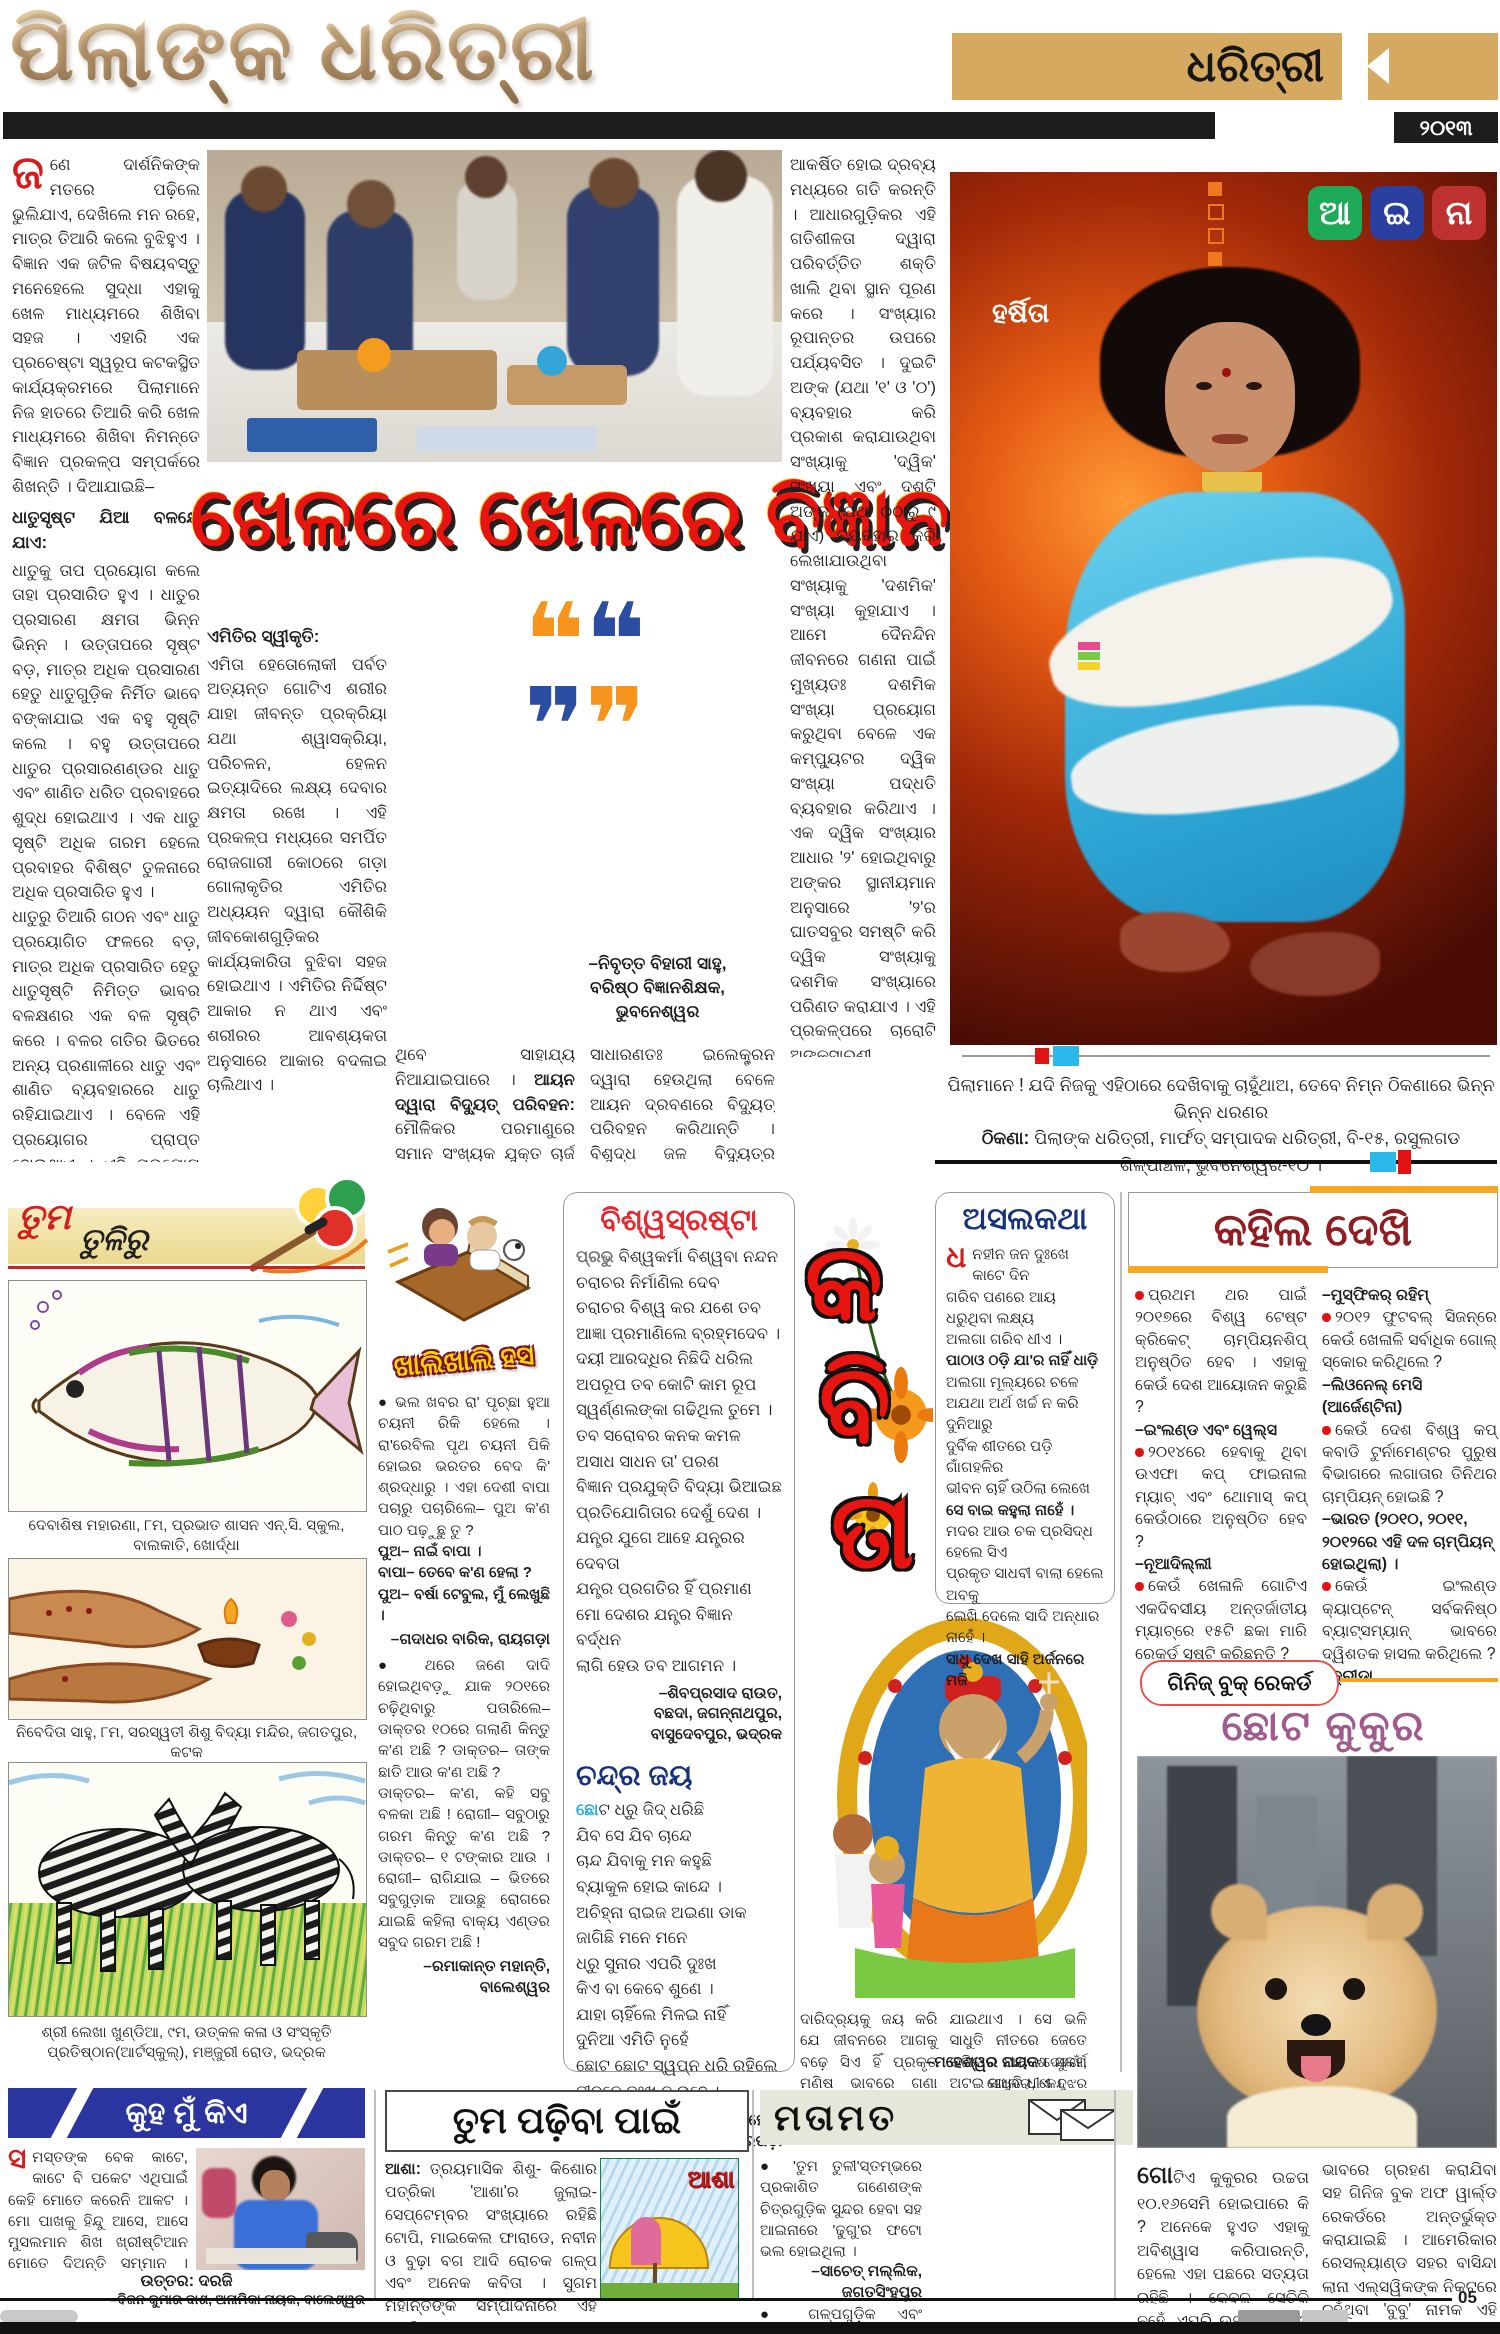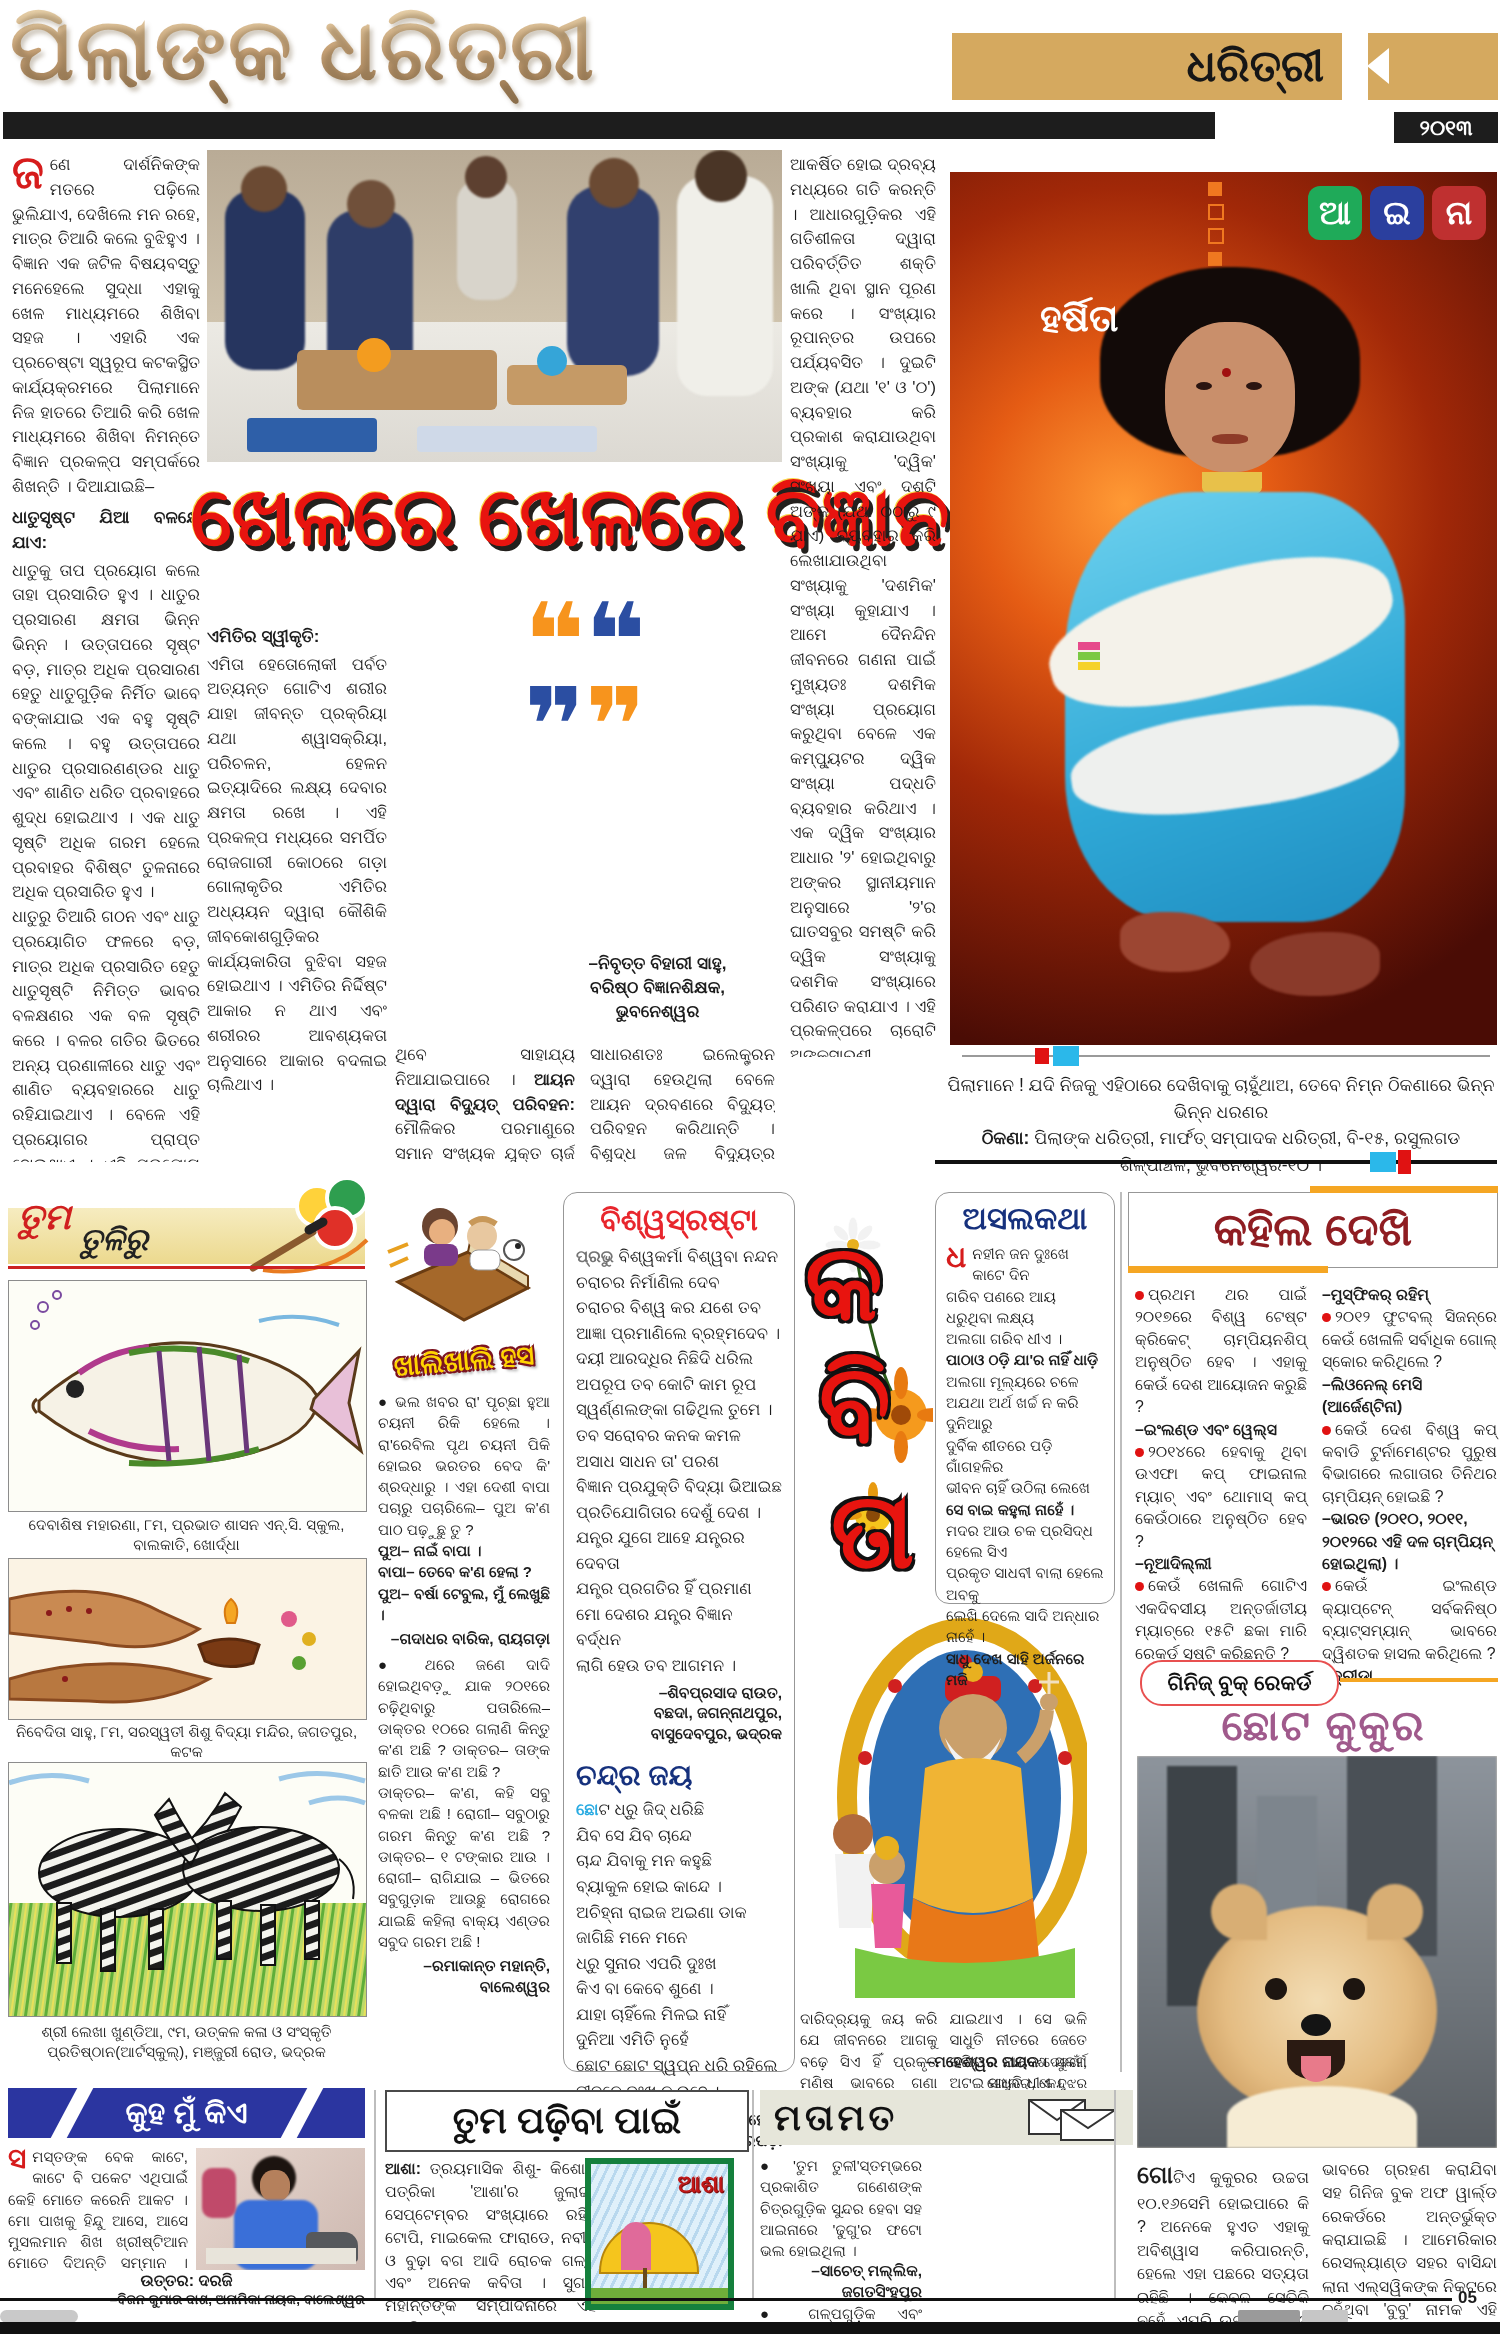--- a/index.html
+++ b/index.html
@@ -164,21 +164,21 @@
     <div class="abs" style="left:128px;top:470px;width:22px;height:8px;background:#e64a8b;"></div>
     <div class="abs" style="left:128px;top:480px;width:22px;height:8px;background:#7ac943;"></div>
     <div class="abs" style="left:128px;top:490px;width:22px;height:8px;background:#f5d22b;"></div>
     <div class="abs soft" style="left:170px;top:740px;width:110px;height:60px;background:#9c4632;border-radius:40% 60% 50% 50%;"></div>
     <div class="abs soft" style="left:300px;top:760px;width:130px;height:64px;background:#8a3a2a;border-radius:60% 40% 50% 50%;"></div>
     <div class="abs" style="left:358px;top:14px;display:flex;gap:8px;">
       <div style="width:54px;height:54px;background:#1faa59;border-radius:12px;color:#fff;font-size:33px;font-weight:bold;display:flex;align-items:center;justify-content:center;">ଆ</div>
       <div style="width:54px;height:54px;background:#2b3f9e;border-radius:12px;color:#fff;font-size:33px;font-weight:bold;display:flex;align-items:center;justify-content:center;">ଇ</div>
       <div style="width:54px;height:54px;background:#bf3030;border-radius:12px;color:#fff;font-size:33px;font-weight:bold;display:flex;align-items:center;justify-content:center;">ନା</div>
     </div>
-    <div class="abs" style="left:42px;top:126px;color:#fff;font-size:37px;font-weight:bold;margin-left:48px;">ହର୍ଷିତା</div>
+    <div class="abs" style="left:42px;top:126px;color:#fff;font-size:27px;font-weight:bold;">ହର୍ଷିତା</div>
   </div>
 
   <div class="abs" style="left:962px;top:1055px;width:528px;height:2px;background:#9a9a9a;"></div>
   <div class="abs" style="left:1035px;top:1048px;width:14px;height:16px;background:#e01212;"></div>
   <div class="abs" style="left:1053px;top:1046px;width:26px;height:20px;background:#2bb8ea;"></div>
   <div class="abs ctr" style="left:945px;top:1072px;width:552px;font-size:17.5px;line-height:1.52;">
     <div>ପିଲାମାନେ ! ଯଦି ନିଜକୁ ଏହିଠାରେ ଦେଖିବାକୁ ଚାହୁଁଥାଅ, ତେବେ ନିମ୍ନ ଠିକଣାରେ ଭିନ୍ନ ଭିନ୍ନ ଧରଣର</div>
     <div><span class="b">ଠିକଣା:</span><span> ପିଲାଙ୍କ ଧରିତ୍ରୀ, ମାର୍ଫତ୍ ସମ୍ପାଦକ ଧରିତ୍ରୀ, ବି-୧୫, ରସୁଲଗଡ ଶିଳ୍ପାଞ୍ଚଳ, ଭୁବନେଶ୍ୱର-୧୦ ।</span></div>
   </div>
   <div class="abs" style="left:935px;top:1160px;width:562px;height:4px;background:#111;"></div>
@@ -521,21 +521,21 @@
   <div class="abs rt" style="left:8px;top:2292px;width:357px;font-size:13.5px;font-weight:bold;">–ବିଜନ କୁମାର ଦାଶ, ଅନାମିକା ନାୟକ, ବାଲେଶ୍ୱର</div>
 
   <div class="abs box-hdr" style="left:385px;top:2090px;width:360px;height:58px;">
     <span>ତୁମ ପଢ଼ିବା ପାଇଁ</span>
   </div>
   <div class="abs just" style="left:385px;top:2158px;width:212px;font-size:15.8px;line-height:1.45;">
     <span class="b">ଆଶା:</span>
     <span> ତ୍ରୟମାସିକ ଶିଶୁ- କିଶୋର ପତ୍ରିକା 'ଆଶା'ର ଜୁଲାଇ- ସେପ୍ଟେମ୍ବର ସଂଖ୍ୟାରେ ରହିଛି ଟୋପି, ମାଇକେଲ ଫାରାଡେ, ନବୀନ ଓ ବୁଢ଼ା ବଗ ଆଦି ରୋଚକ ଗଳ୍ପ ଏବଂ ଅନେକ କବିତା । ସୁଗମ ମହାନ୍ତିଙ୍କ ସମ୍ପାଦନାରେ ଏହି ପତ୍ରିକାର ମୂଲ୍ୟ ୧୦ଟଙ୍କା ।</span>
     
   </div>
-  <div class="abs photo-frame" style="left:585px;top:2158px;width:137px;height:140px;border:6px solid #15803d;">
+  <div class="abs photo-frame" style="left:600px;top:2158px;width:137px;height:140px;border:1px solid #15803d;">
     <div class="abs" style="width:100%;height:100%;background:repeating-linear-gradient(115deg,#dff0fa 0 6px,#b8d8ee 6px 9px);"></div>
     <div class="abs" style="left:8px;top:58px;width:96px;height:48px;background:#f5c51d;border-radius:96px 96px 0 0;border:2px solid #b8860b;"></div>
     <div class="abs" style="left:30px;top:58px;width:30px;height:48px;background:#e06a9a;border-radius:40px 40px 0 0;"></div>
     <div class="abs" style="left:52px;top:104px;width:4px;height:28px;background:#6a4a1a;"></div>
     <div class="abs" style="left:0;bottom:0;width:100%;height:16px;background:#6fae3a;"></div>
     <div class="abs" style="right:4px;top:6px;font-size:24px;font-weight:bold;color:#c01818;text-shadow:1px 1px 0 #7a0e0e;">ଆଶା</div>
   </div>
 
   <div class="abs mata-band" style="left:760px;top:2090px;width:345px;height:55px;">
     <span class="mata-txt">ମତାମତ</span>

